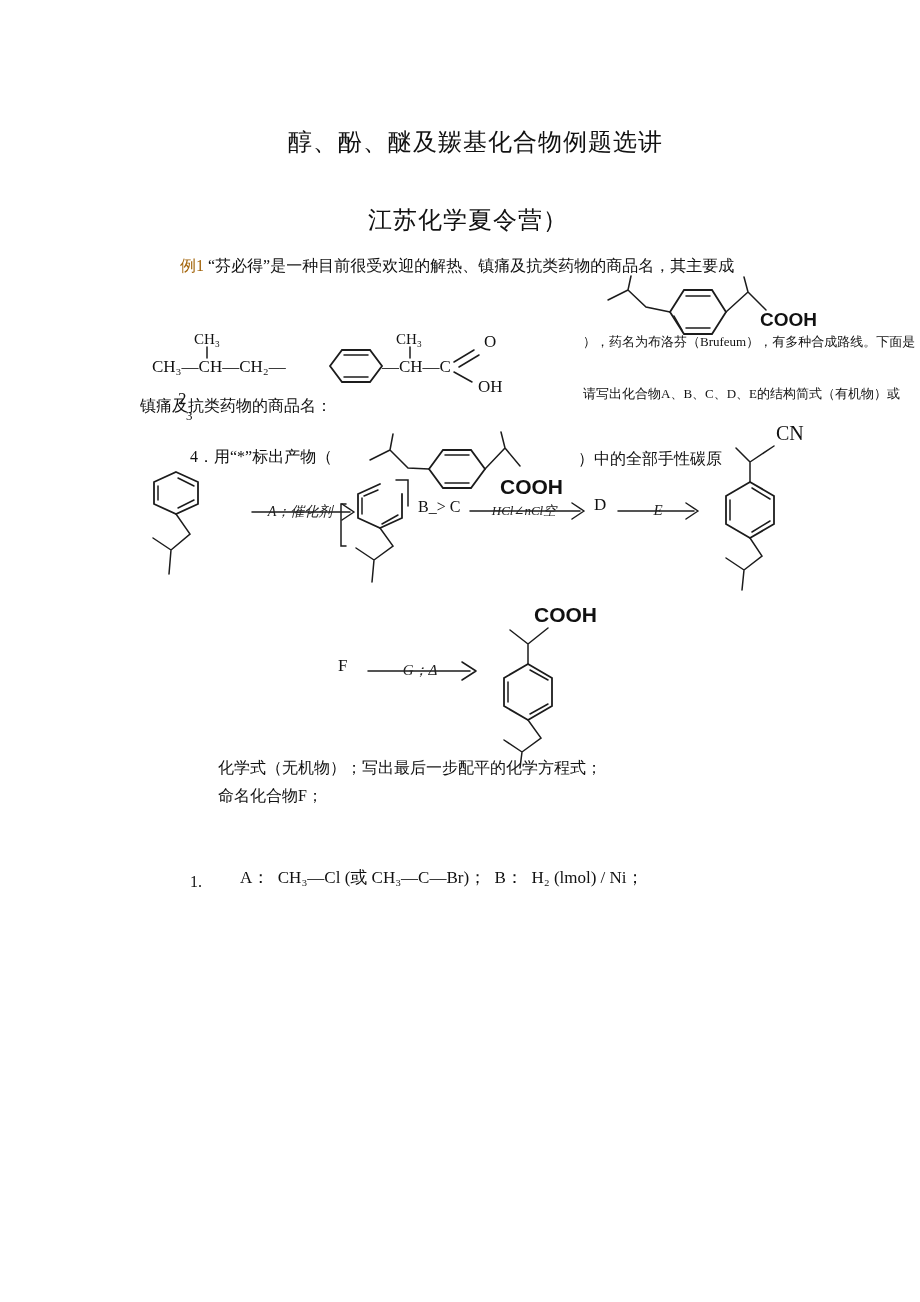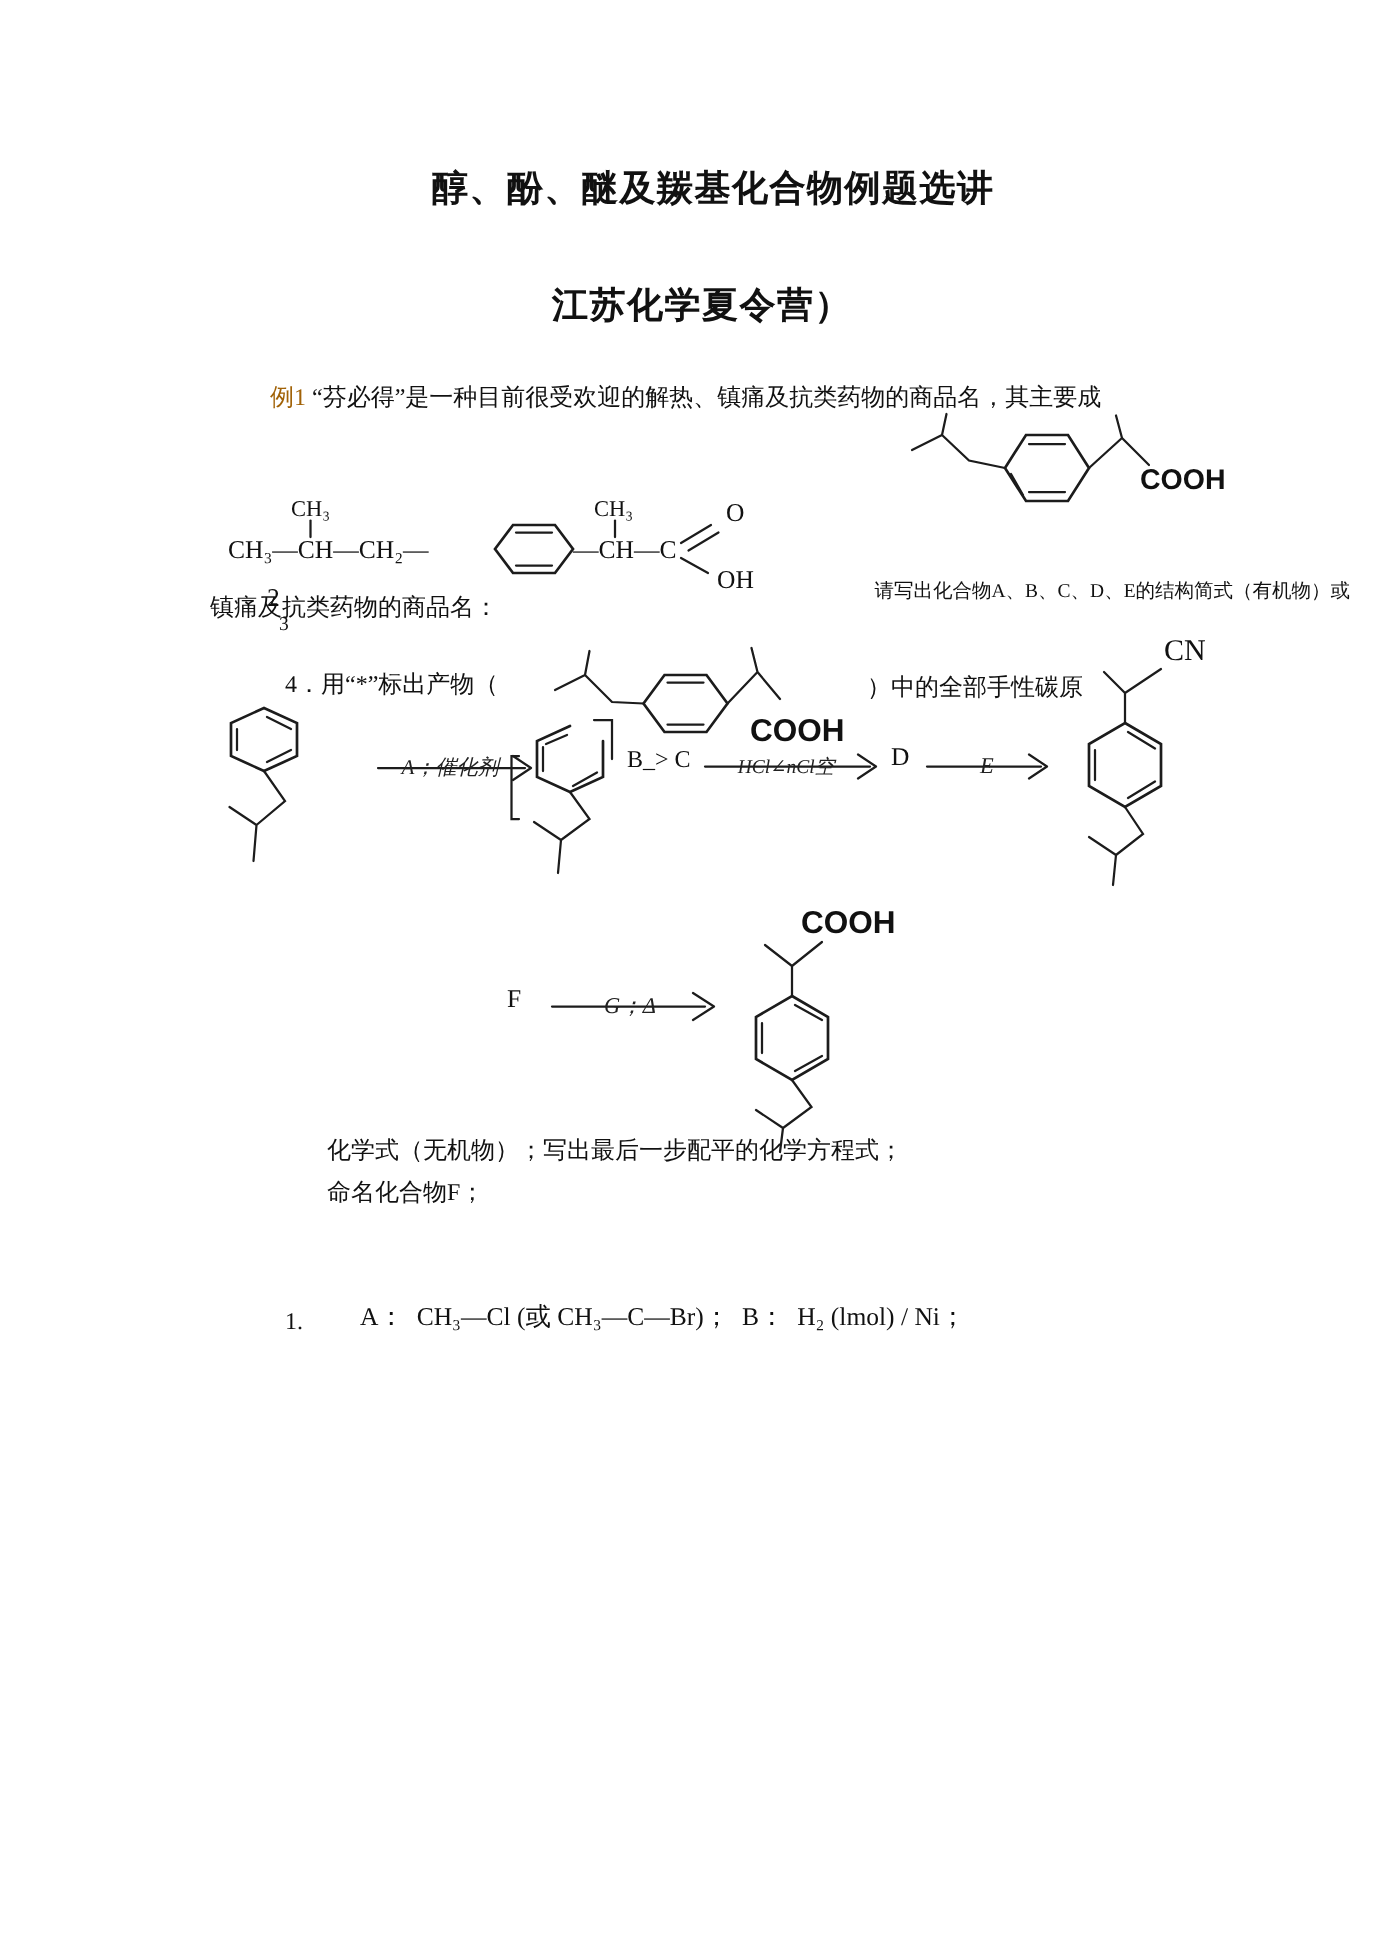--- a/index.html
+++ b/index.html
@@ -1,21 +1,21 @@
 <!DOCTYPE html>
 <html><head>
 <meta charset="utf-8">
 <style>
   html,body{margin:0;padding:0;background:#ffffff;}
   .page{
     position:relative;width:920px;height:1302px;background:#ffffff;
     font-family:"Liberation Serif","DejaVu Serif",serif;color:#111;overflow:hidden;
   }
   .t{position:absolute;white-space:pre;color:#111;line-height:1.2;}
-  .bold{font-weight:bold;}
+  .bold{font-weight:normal;margin-top:16px;}
   .red{color:#a16207;}
   .fs13{font-size:13px;}
   .fs16{font-size:16px;}
   .fs17{font-size:17px;}
   .fs24{font-size:24px;letter-spacing:1px;}
   .struct{position:absolute;}
   .struct svg{display:block;width:100%;height:100%;}
   .bond{stroke:#1c1c1c;stroke-width:1.8;fill:none;stroke-linecap:round;}
   .bondthin{stroke:#1c1c1c;stroke-width:1.5;fill:none;stroke-linecap:round;}
   .svgt{font-family:"Liberation Serif","DejaVu Serif",serif;fill:#111;}
@@ -53,20 +53,21 @@
       <text class="svgt" x="248" y="14" font-size="15">CH₃</text>
       <path class="bondthin" d="M262 17 L262 28"></path>
       <path class="bondthin" d="M306 32 L326 20 M311 37 L331 25"></path>
       <text class="svgt" x="336" y="17" font-size="17">O</text>
       <path class="bondthin" d="M306 42 L324 52"></path>
       <text class="svgt" x="330" y="62" font-size="17">OH</text>
       <text class="svgt" x="30" y="74" font-size="17">2</text>
     </svg>
   </div>
 
+  <div class="t fs13" style="left:583px;top:334px;">），药名为布洛芬（Brufeum），有多种合成路线。下面是</div>
   <div class="t fs13" style="left:583px;top:362px;margin-top:24px;">请写出化合物A、B、C、D、E的结构简式（有机物）或</div>
 
   <div class="t fs16" style="left:140px;top:396px;">镇痛及抗类药物的商品名：</div>
   <div class="t fs13" style="left:186px;top:408px;">3</div>
 
   <div class="t fs16" style="left:190px;top:447px;">4．用“*”标出产物（</div>
   <div class="t fs16" style="left:578px;top:449px;">）中的全部手性碳原</div>
 
   <div class="struct" style="left:362px;top:424px;width:215px;height:80px;">
     <svg viewBox="0 0 215 80">

